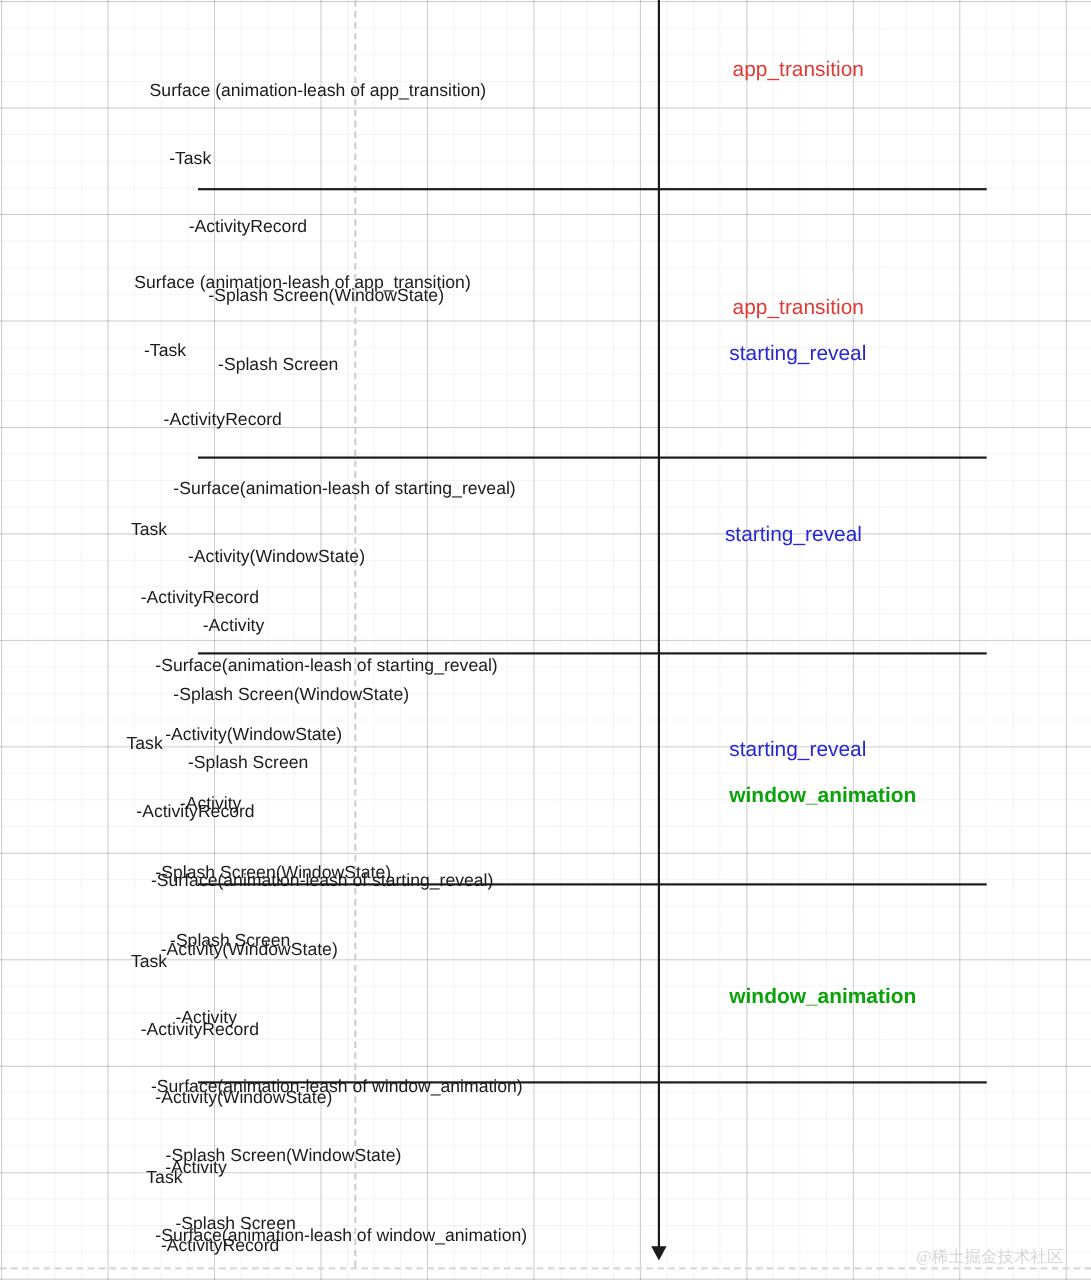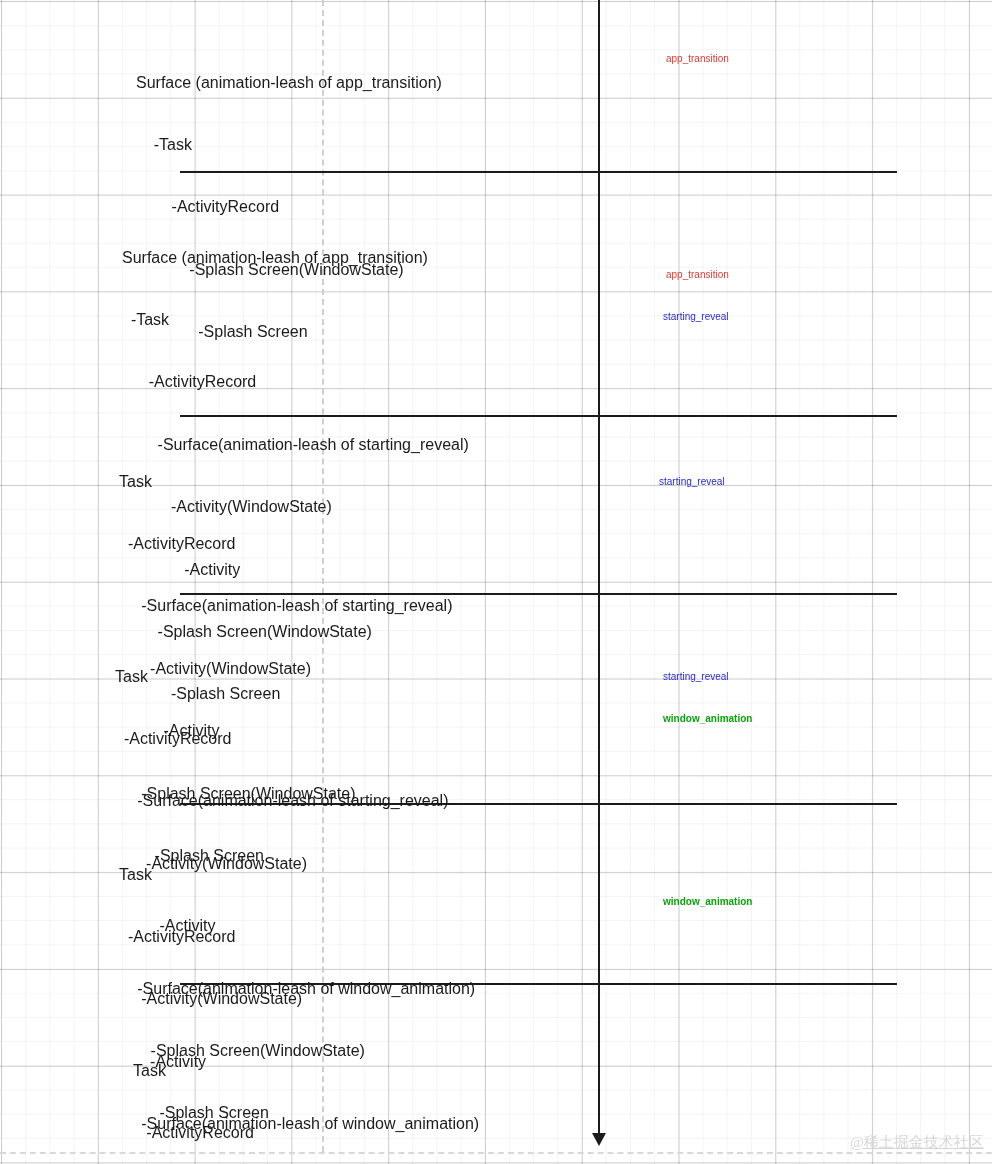--- a/index.html
+++ b/index.html
@@ -32,21 +32,21 @@
     white-space: pre;
     color: #1b1b1b;
     font-size: 16px;
     line-height: 20.8px;
     font-family: "Liberation Sans", sans-serif;
   }
   .tree-line { white-space: pre; }
 
   .anim-label {
     position: absolute;
-    font-size: 10px;
+    font-size: 19px;
     font-family: "Liberation Sans", sans-serif;
     white-space: pre;
   }
   .lbl-app_transition   { color: #e03a35; }
   .lbl-starting_reveal  { color: #2727d6; }
   .lbl-window_animation { color: #0aa30a; font-weight: bold; }
 
   .sep-line {
     position: absolute;
     height: 0;
@@ -160,15 +160,15 @@
   </div>
   <div class="anim-label lbl-window_animation" style="left:663px; top:896px;">window_animation</div>
 
   <div class="tree-block" style="left:133px; top:1019px;">
     <div class="tree-line">Task</div>
     <div class="tree-line">   -ActivityRecord</div>
     
     
   </div>
 
-  <div class="watermark" style="left:850px; top:1133px;text-decoration:underline;">@稀土掘金技术社区</div>
+  <div class="watermark" style="left:833px; top:1133px;">@稀土掘金技术社区</div>
 
 </div>
 
 </body></html>

